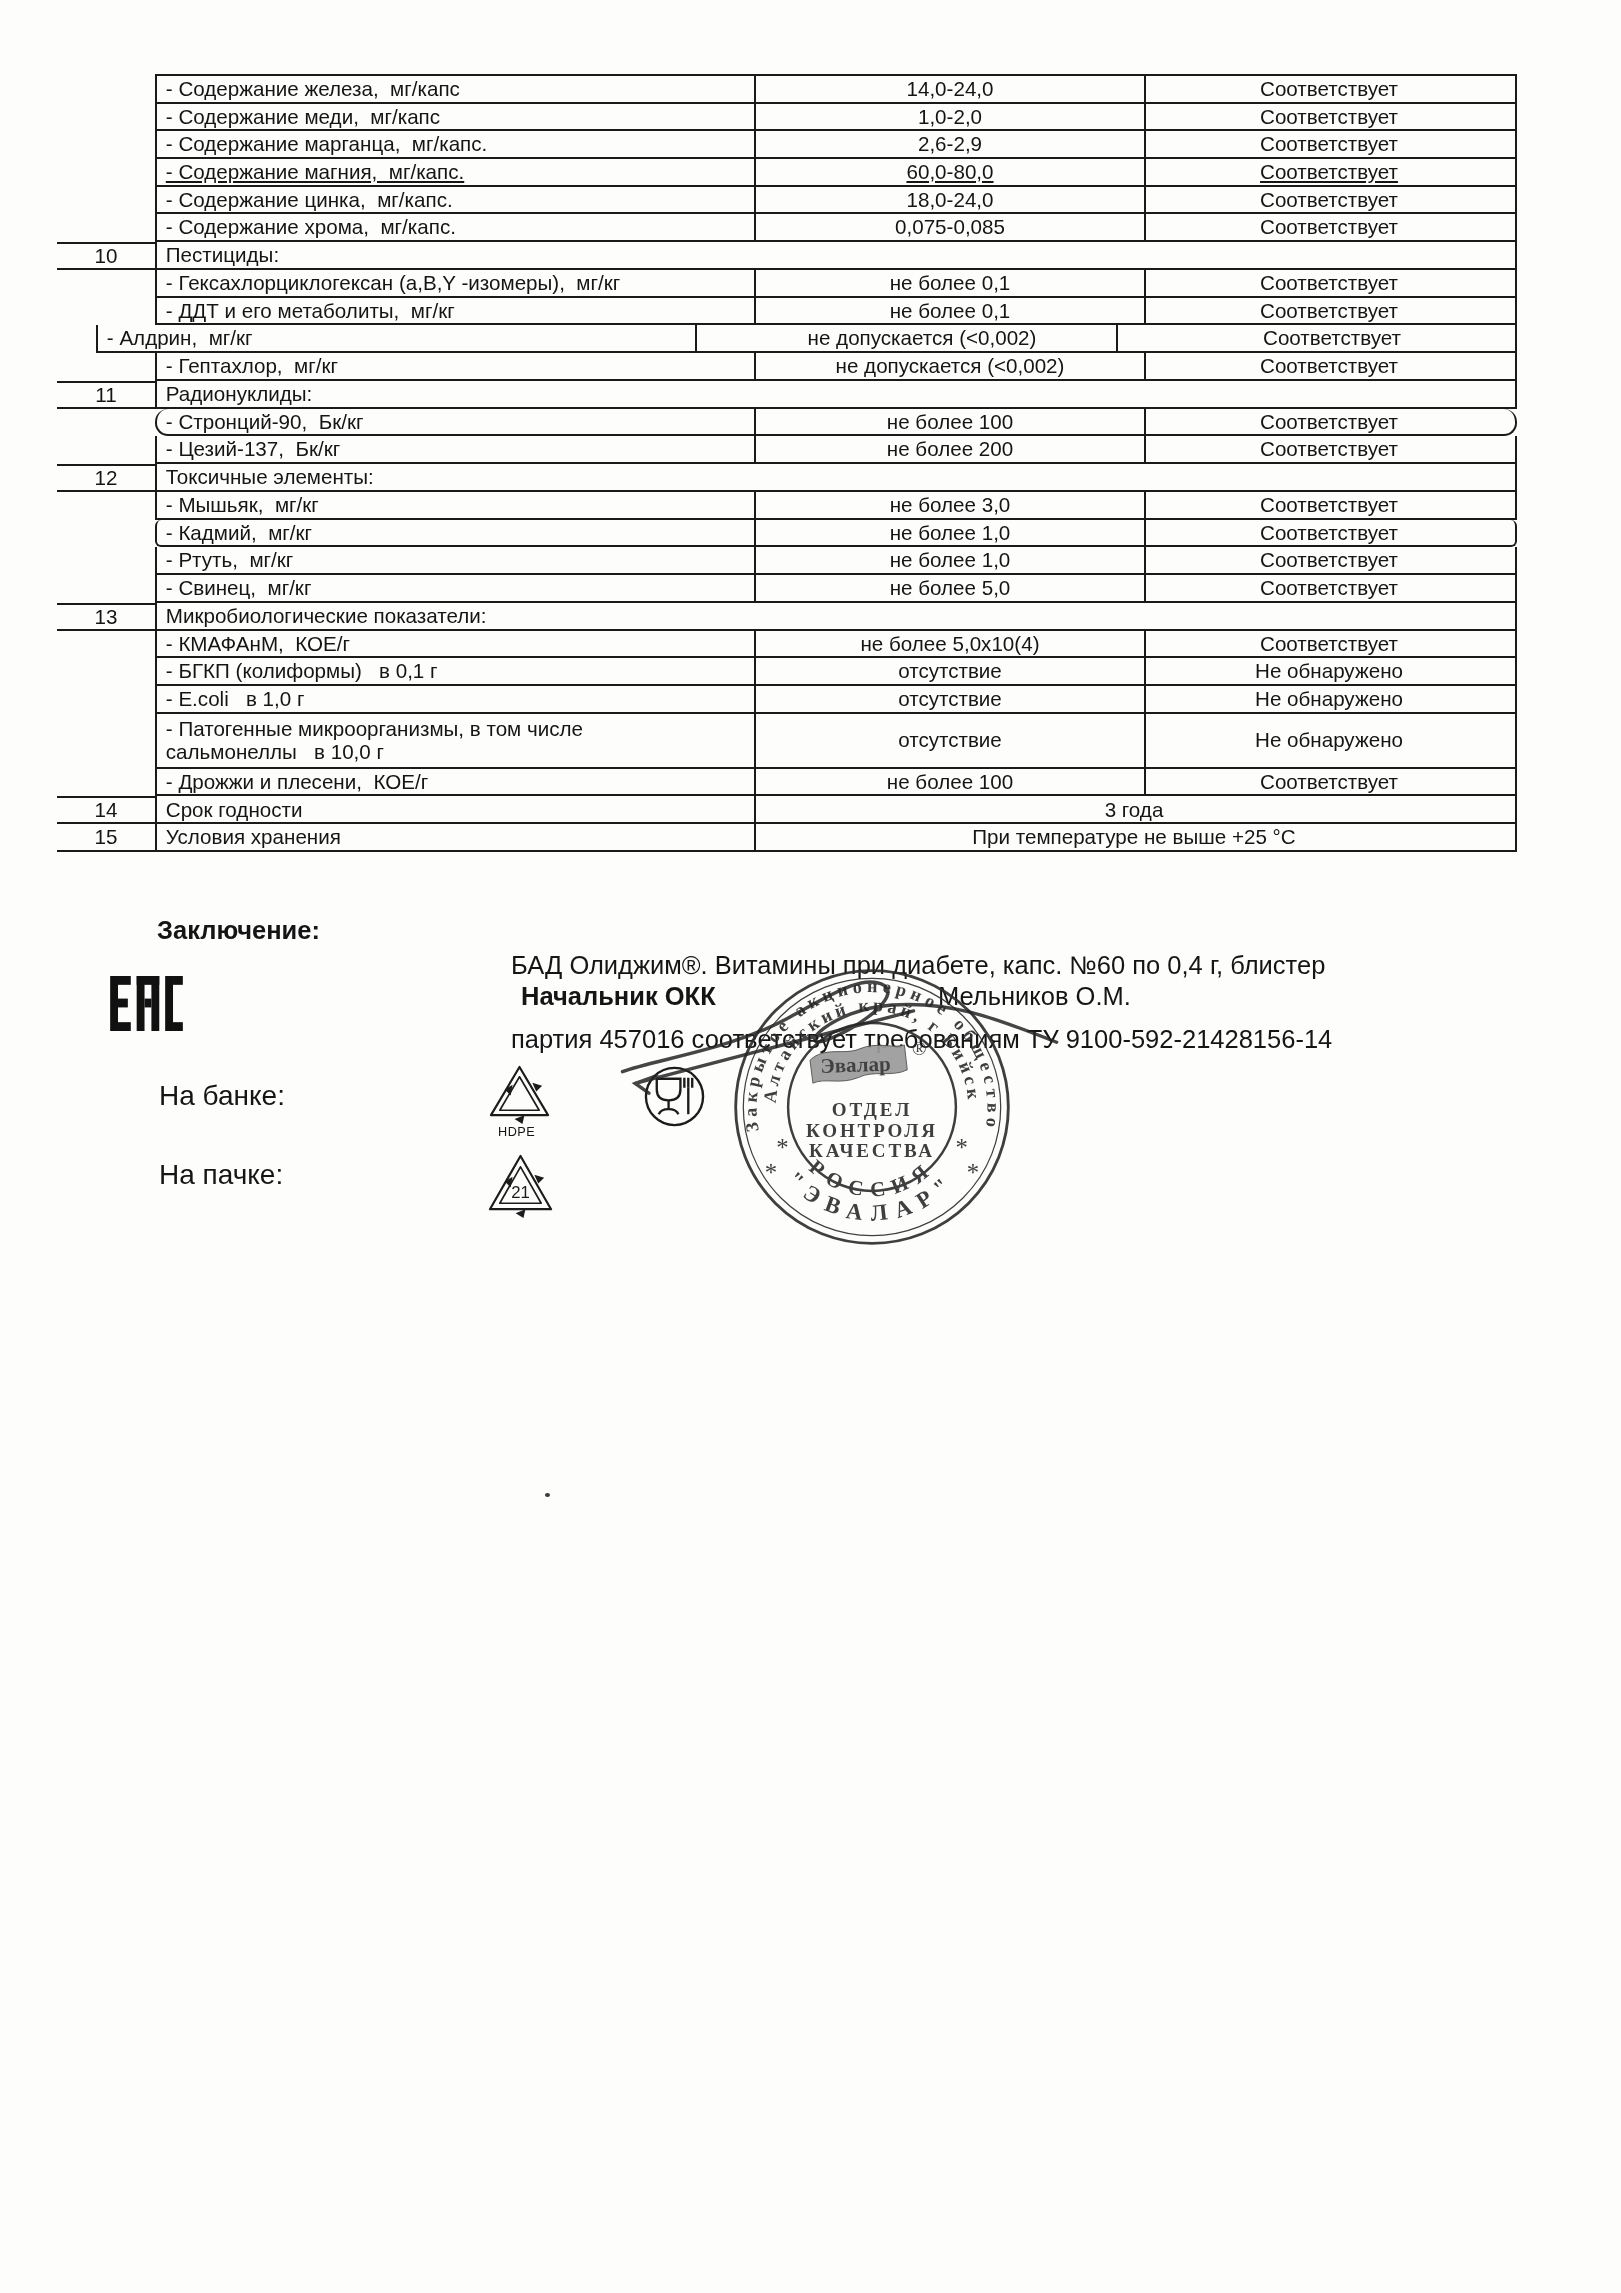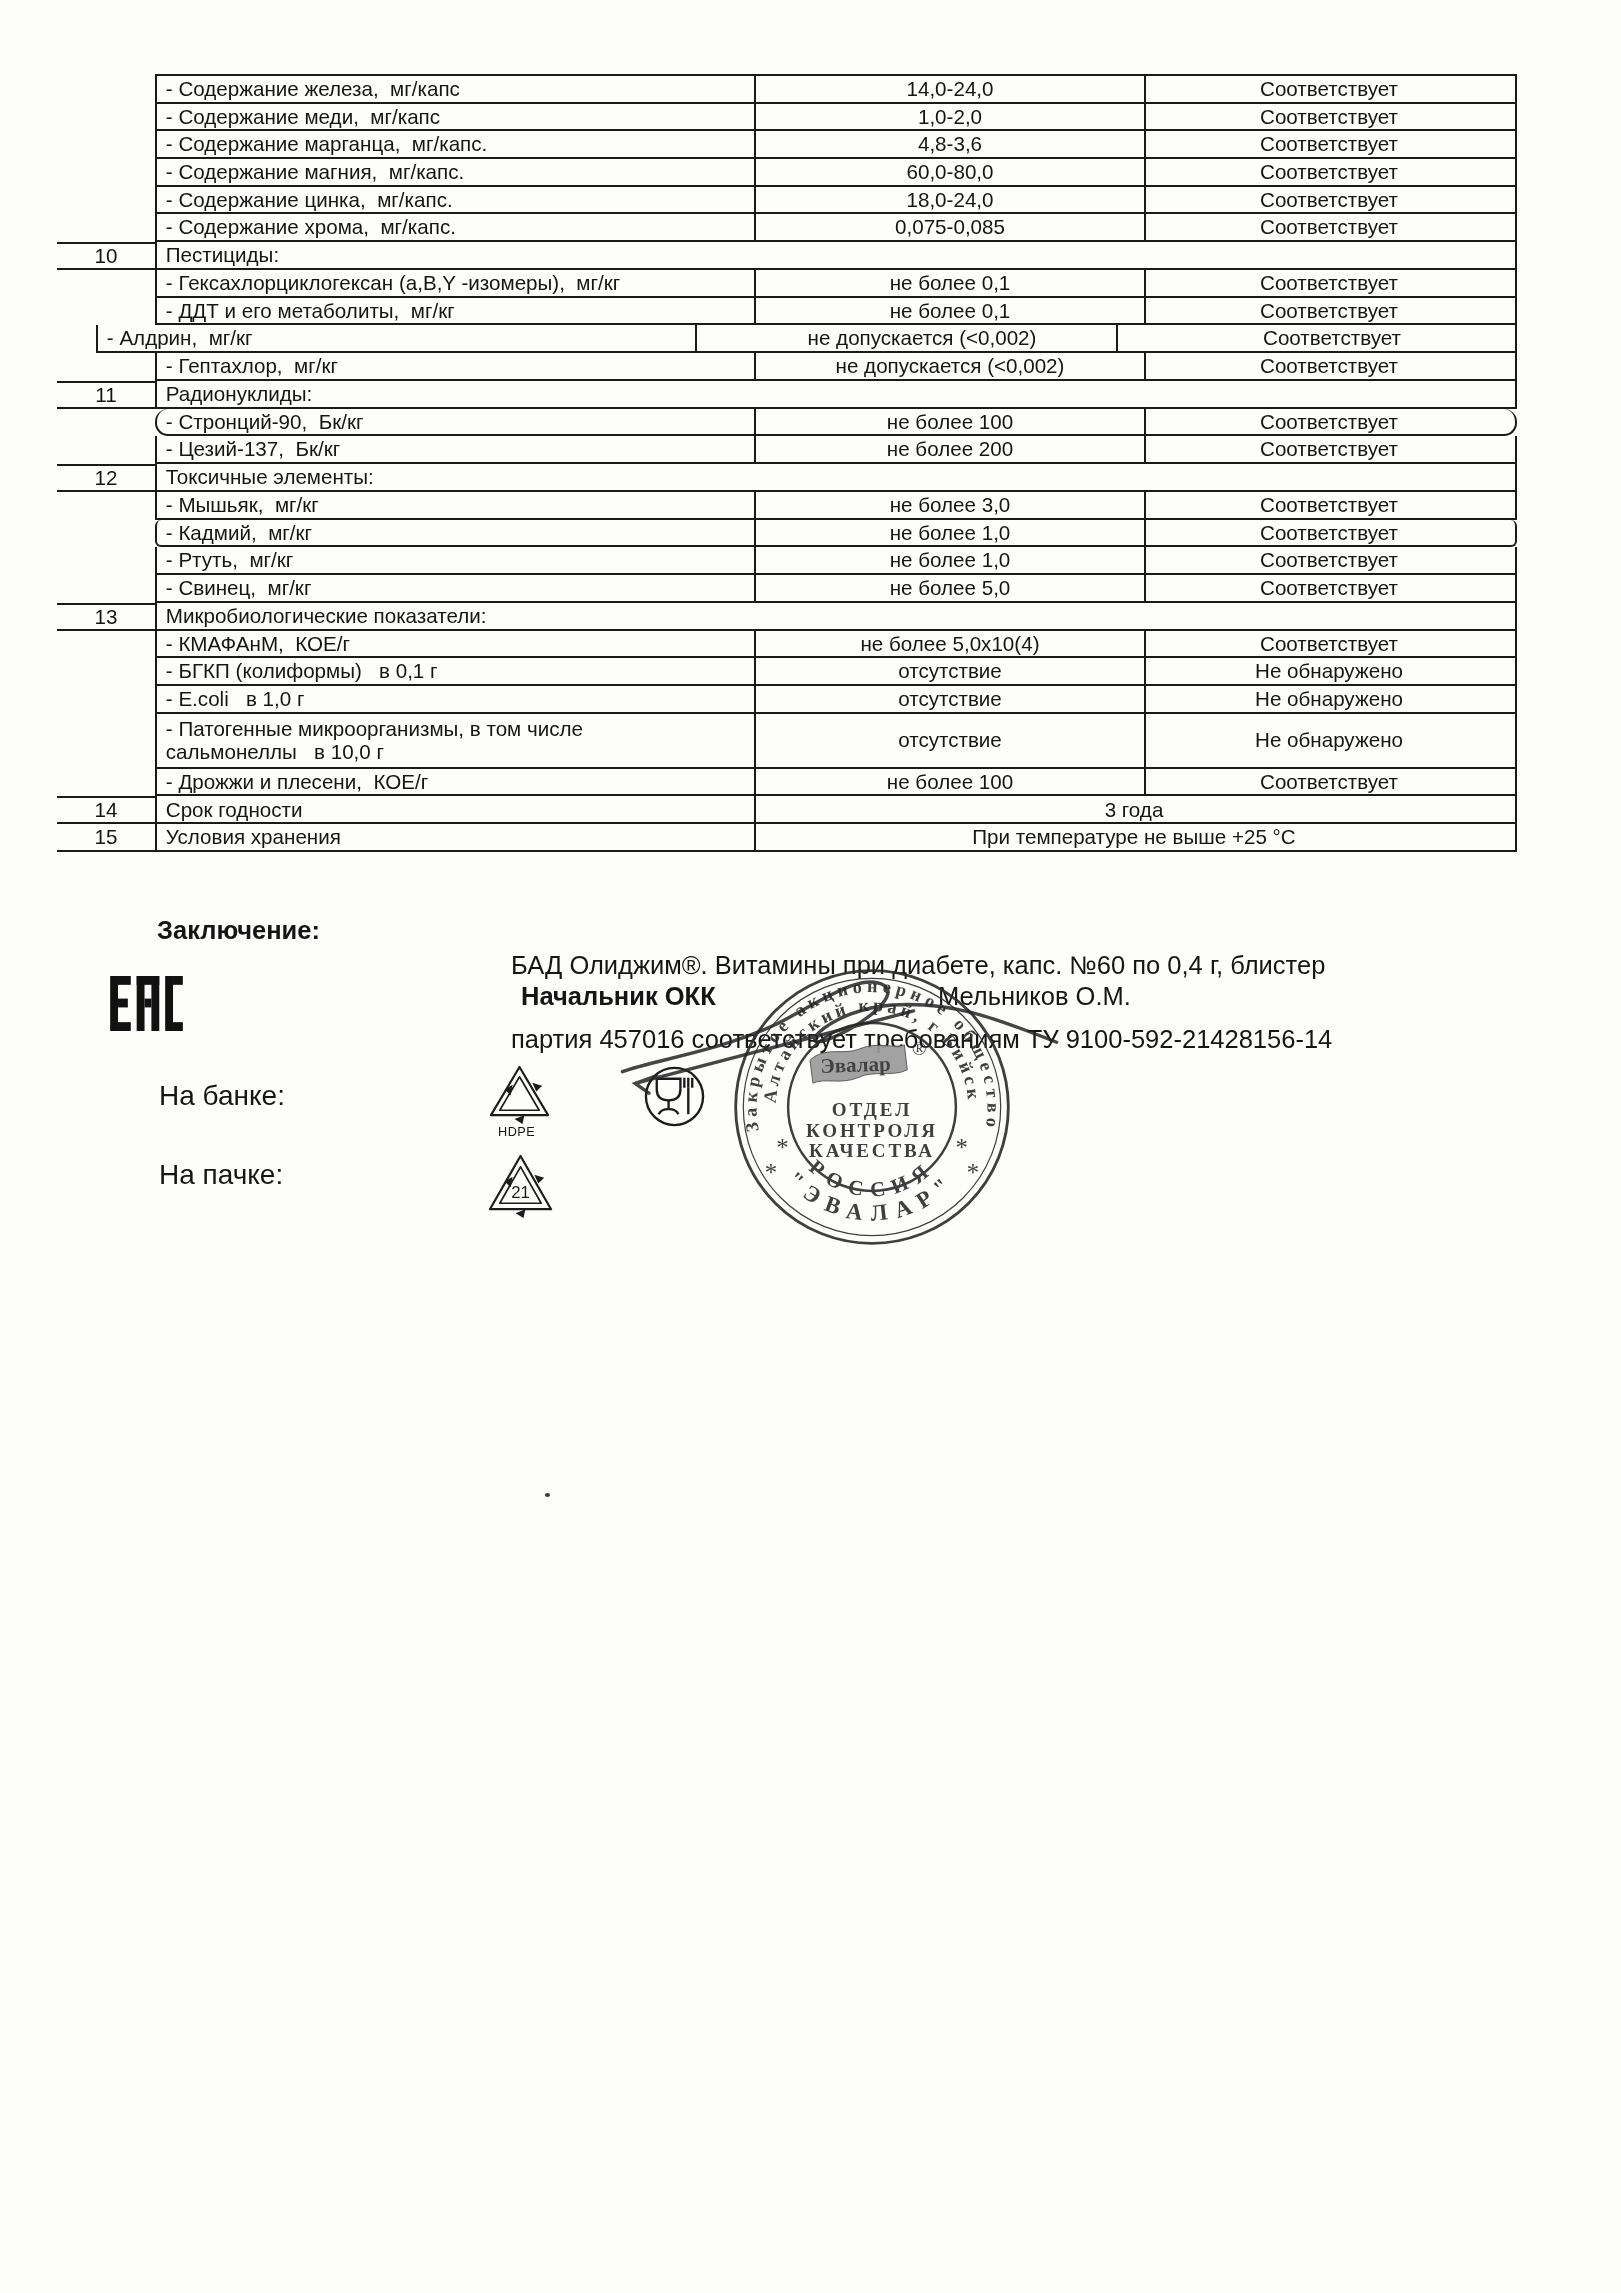--- a/index.html
+++ b/index.html
@@ -48,27 +48,27 @@
         <div class="t-part" style="min-height: 27.4px;">
           <div class="cell c-label">- Содержание меди,  мг/капс</div>
           <div class="cell c-value">1,0-2,0</div>
           <div class="cell c-result">Соответствует</div>
         </div>
       </div>
       <div class="t-row">
         <div class="num-cell" style="min-height: 27.4px;"></div>
         <div class="t-part" style="min-height: 27.4px;">
           <div class="cell c-label">- Содержание марганца,  мг/капс.</div>
-          <div class="cell c-value">4,8-3,6</div>
-          <div class="cell c-result">Соответствует</div>
-        </div>
-      </div>
-      <div class="t-row">
-        <div class="num-cell" style="min-height: 27.4px;"></div>
-        <div class="t-part" style="min-height: 27.4px;">
+          <div class="cell c-value">2,6-2,9</div>
+          <div class="cell c-result">Соответствует</div>
+        </div>
+      </div>
+      <div class="t-row">
+        <div class="num-cell" style="min-height: 27.4px;"></div>
+        <div class="t-part" style="min-height: 27.4px; text-decoration: underline;">
           <div class="cell c-label">- Содержание магния,  мг/капс.</div>
           <div class="cell c-value">60,0-80,0</div>
           <div class="cell c-result">Соответствует</div>
         </div>
       </div>
       <div class="t-row">
         <div class="num-cell" style="min-height: 27.4px;"></div>
         <div class="t-part" style="min-height: 27.4px;">
           <div class="cell c-label">- Содержание цинка,  мг/капс.</div>
           <div class="cell c-value">18,0-24,0</div>

